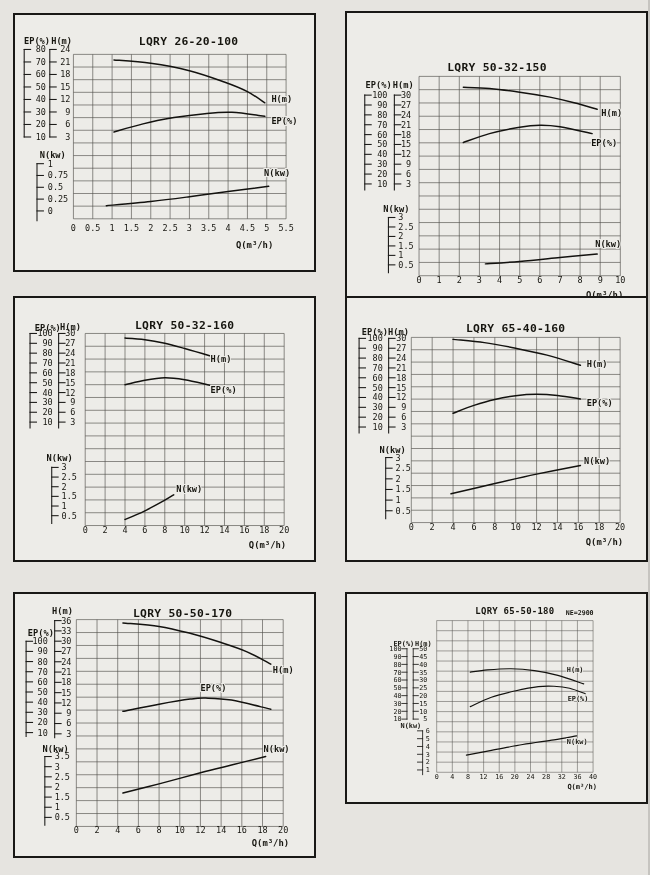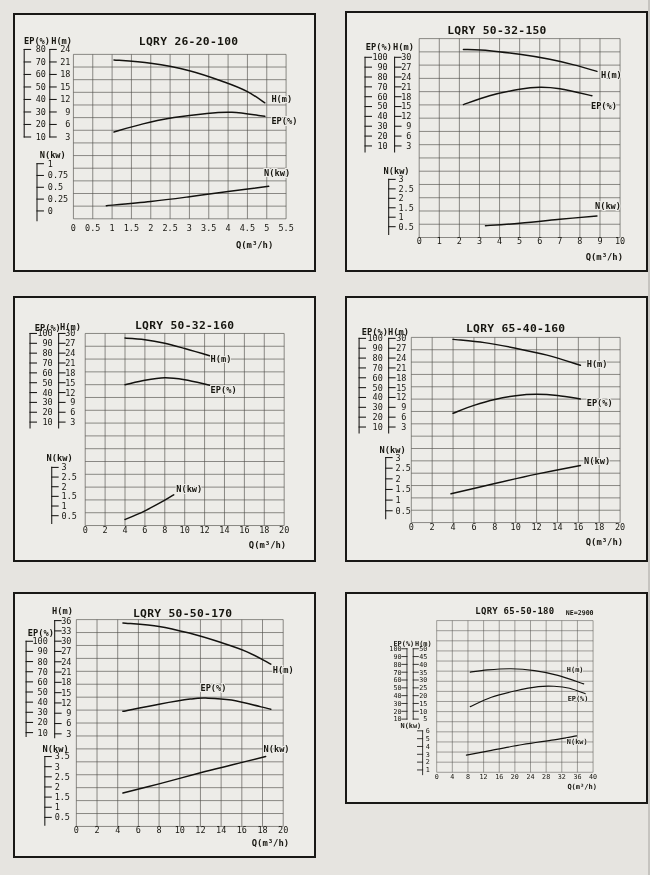--- a/index.html
+++ b/index.html
@@ -6,21 +6,21 @@
   body{
     width:650px;height:875px;position:relative;overflow:hidden;
     background:#e6e4e0;
     font-family:"DejaVu Sans Mono",monospace;
   }
   .panel{
     position:absolute;width:303px;box-sizing:border-box;
     background:#edece8;border:2px solid #191816;
   }
   .pos-1{left:13px;top:13px;height:259px}
-  .pos-2{left:345px;top:11px;height:261px}
+  .pos-2{left:345px;top:11px;height:337px}
   .pos-3{left:13px;top:296px;height:266px}
   .pos-4{left:345px;top:296px;height:266px}
   .pos-5{left:13px;top:592px;height:266px}
   .pos-6{left:345px;top:592px;height:212px}
   .panel svg{display:block;width:100%;height:100%}
   .edge-right{position:absolute;top:0;right:0;width:2px;height:100%;background:#c6c4c0}
   .grid-line{stroke:#504e4a;stroke-width:0.65}
   .bracket-line{stroke:#1d1c1a;stroke-width:1.1;stroke-linecap:square;fill:none}
   .curve{fill:none;stroke:#13120f;stroke-width:1.5;stroke-linecap:round}
   text{fill:#16150f;font-family:"DejaVu Sans Mono",monospace}

